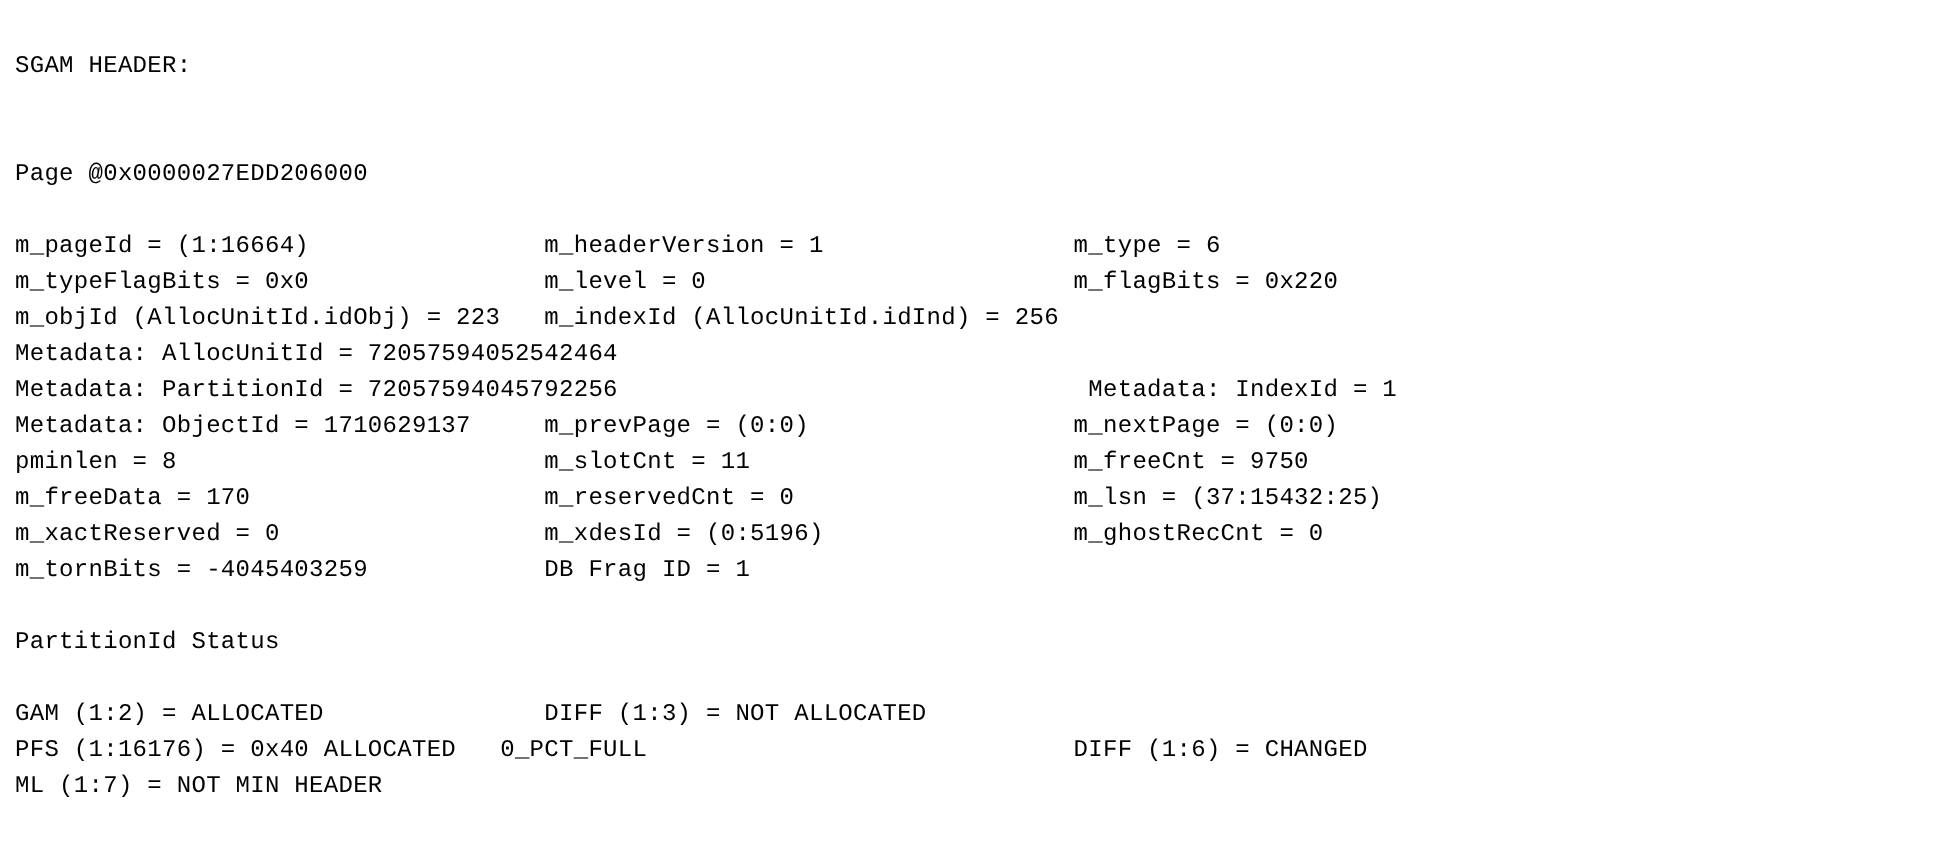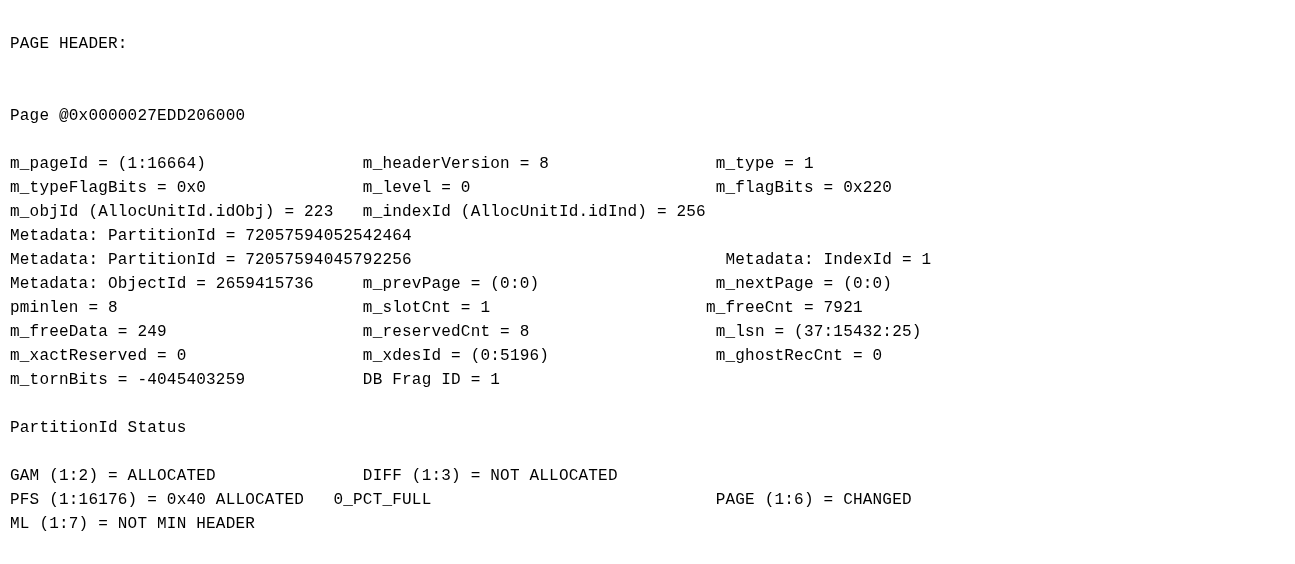--- a/index.html
+++ b/index.html
@@ -9,36 +9,36 @@
     font-family: Consolas, "Courier New", monospace;
     font-size: 16px;
     line-height: 1.5;
     color: #000000;
     white-space: pre;
     letter-spacing: 0.2px;
   }
 </style>
 </head>
 <body>
-<span>PAGE HEADER:</span>
+<span>SGAM HEADER:</span>
 
 
 <span>Page @0x0000027EDD206000</span>
 
-<span>m_pageId = (1:16664)                m_headerVersion = 8                 m_type = 1</span>
+<span>m_pageId = (1:16664)                m_headerVersion = 1                 m_type = 6</span>
 <span>m_typeFlagBits = 0x0                m_level = 0                         m_flagBits = 0x220</span>
 <span>m_objId (AllocUnitId.idObj) = 223   m_indexId (AllocUnitId.idInd) = 256 </span>
-<span>Metadata: PartitionId = 72057594052542464                               </span>
+<span>Metadata: AllocUnitId = 72057594052542464                               </span>
 <span>Metadata: PartitionId = 72057594045792256                                Metadata: IndexId = 1</span>
-<span>Metadata: ObjectId = 2659415736     m_prevPage = (0:0)                  m_nextPage = (0:0)</span>
-<span>pminlen = 8                         m_slotCnt = 1                      m_freeCnt = 7921</span>
-<span>m_freeData = 249                    m_reservedCnt = 8                   m_lsn = (37:15432:25)</span>
+<span>Metadata: ObjectId = 1710629137     m_prevPage = (0:0)                  m_nextPage = (0:0)</span>
+<span>pminlen = 8                         m_slotCnt = 11                      m_freeCnt = 9750</span>
+<span>m_freeData = 170                    m_reservedCnt = 0                   m_lsn = (37:15432:25)</span>
 <span>m_xactReserved = 0                  m_xdesId = (0:5196)                 m_ghostRecCnt = 0</span>
 <span>m_tornBits = -4045403259            DB Frag ID = 1                      </span>
 
 <span>PartitionId Status</span>
 
 <span>GAM (1:2) = ALLOCATED               DIFF (1:3) = NOT ALLOCATED          </span>
-<span>PFS (1:16176) = 0x40 ALLOCATED   0_PCT_FULL                             PAGE (1:6) = CHANGED</span>
+<span>PFS (1:16176) = 0x40 ALLOCATED   0_PCT_FULL                             DIFF (1:6) = CHANGED</span>
 <span>ML (1:7) = NOT MIN HEADER           </span>
 
 
 
 
 </body></html>

